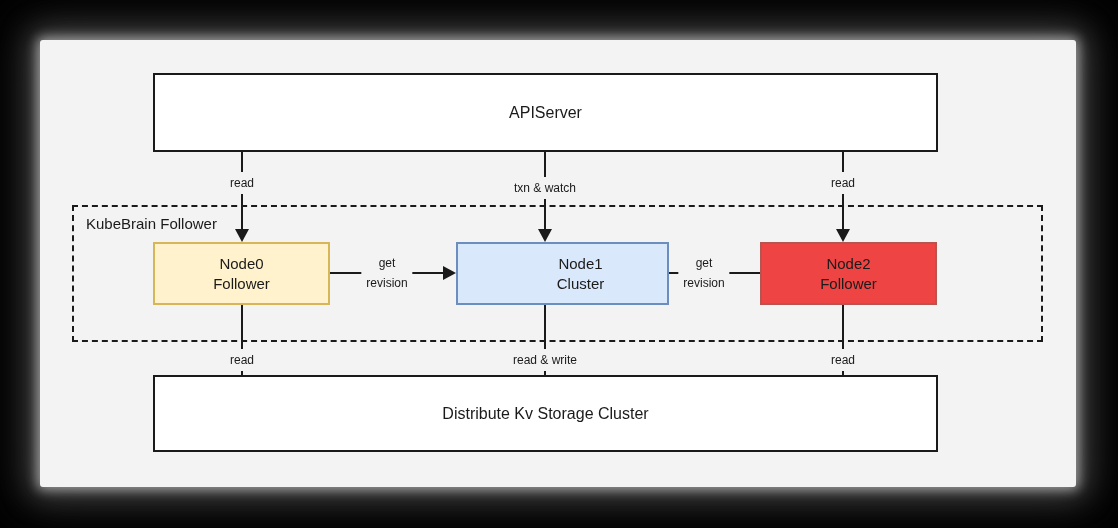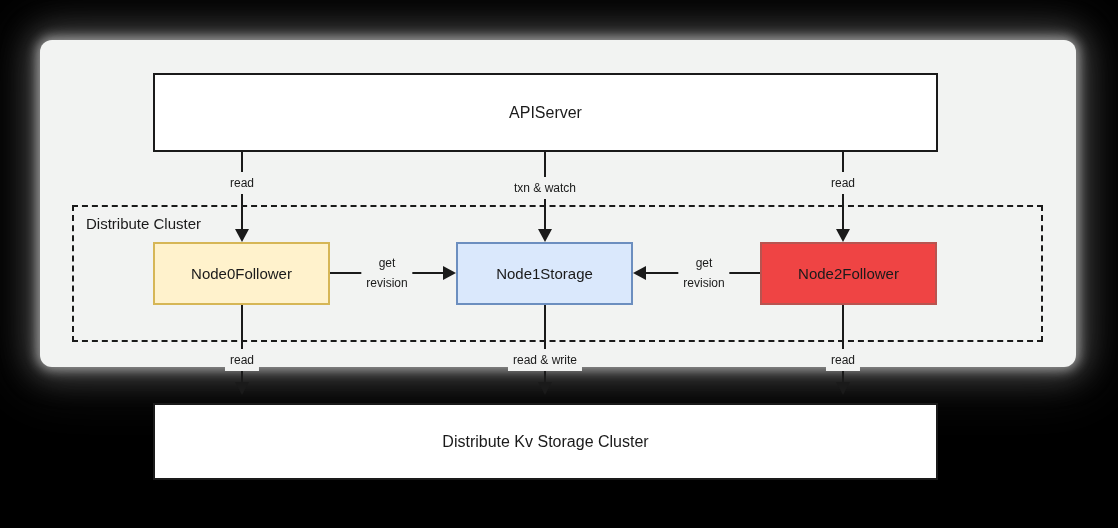--- a/index.html
+++ b/index.html
@@ -6,64 +6,64 @@
     margin: 0; padding: 0;
     width: 1118px; height: 528px;
     background: #000000;
     overflow: hidden;
     font-family: "Liberation Sans", "DejaVu Sans", sans-serif;
     color: #1a1a1a;
   }
   .canvas {
     position: absolute;
     left: 40px; top: 40px;
-    width: 1036px; height: 327px;
+    width: 1036px; height: 447px;
     background: #F2F3F2;
-    border-radius: 12px;
+    border-radius: 3px;
     box-shadow: 0 0 12px 3px rgba(210,210,210,0.65),
                 0 0 30px 10px rgba(150,150,150,0.40),
                 0 0 55px 22px rgba(90,90,90,0.25);
   }
   .box {
     position: absolute;
     border: 2px solid #1a1a1a;
     background: #ffffff;
     display: flex;
     align-items: center;
     justify-content: center;
     font-size: 16px;
   }
   .api-box { left: 113px; top: 33px; width: 781px; height: 75px; }
-  .storage-box { left: 113px; top: 363px; width: 781px; height: 73px; }
+  .storage-box { left: 113px; top: 335px; width: 781px; height: 73px; }
   .dashed-box {
     position: absolute;
     left: 32px; top: 165px;
     width: 967px; height: 133px;
     border: 2px dashed #1a1a1a;
   }
   .cluster-label {
     position: absolute;
     left: 46px; top: 175px;
     font-size: 15px;
   }
   .node {
     position: absolute;
     top: 202px;
     width: 173px; height: 59px;
     border: 2px solid;
     display: flex;
-    flex-direction: row;
+    flex-direction: column;
     align-items: center;
     justify-content: center;
     font-size: 15px;
     line-height: 20px;
     text-align: center;
   }
   .node0 { left: 113px; background: #FFF2CC; border-color: #D6B656; }
-  .node1 { left: 416px; background: #DAE8FC; border-color: #6C8EBF; }
+  .node1 { left: 416px; background: #DAE8FC; border-color: #6C8EBF; padding-left: 36px; }
   .node2 { left: 720px; background: #ef4444; border-color: #B85450; }
   .vline {
     position: absolute;
     width: 2px;
     background: #1a1a1a;
   }
   .hline {
     position: absolute;
     height: 2px;
     background: #1a1a1a;
@@ -103,21 +103,21 @@
 </head>
 <body>
 
 <div class="canvas">
 
   <div class="box api-box">
     <span>APIServer</span>
   </div>
 
   <div class="dashed-box"></div>
-  <div class="cluster-label">Distribute Cluster</div>
+  <div class="cluster-label">KubeBrain Follower</div>
 
   <div class="vline" style="left:201px; top:112px; height:78px;"></div>
   <div class="head-down" style="left:195px; top:189px;"></div>
   <div class="edge-label" style="left:202px; top:143px;">read</div>
 
   <div class="vline" style="left:504px; top:112px; height:78px;"></div>
   <div class="head-down" style="left:498px; top:189px;"></div>
   <div class="edge-label" style="left:505px; top:148px;">txn &amp; watch</div>
 
   <div class="vline" style="left:802px; top:112px; height:78px;"></div>
@@ -137,21 +137,21 @@
     <span style="display:block;">get</span>
     <span style="display:block;">revision</span>
   </div>
 
   <div class="node node0">
     <span>Node0</span>
     <span>Follower</span>
   </div>
   <div class="node node1">
     <span>Node1</span>
-    <span>Storage</span>
+    <span>Cluster</span>
   </div>
   <div class="node node2">
     <span>Node2</span>
     <span>Follower</span>
   </div>
 
   <div class="vline" style="left:201px; top:265px; height:78px;"></div>
   <div class="head-down" style="left:195px; top:342px;"></div>
   <div class="edge-label" style="left:202px; top:320px;">read</div>
 

